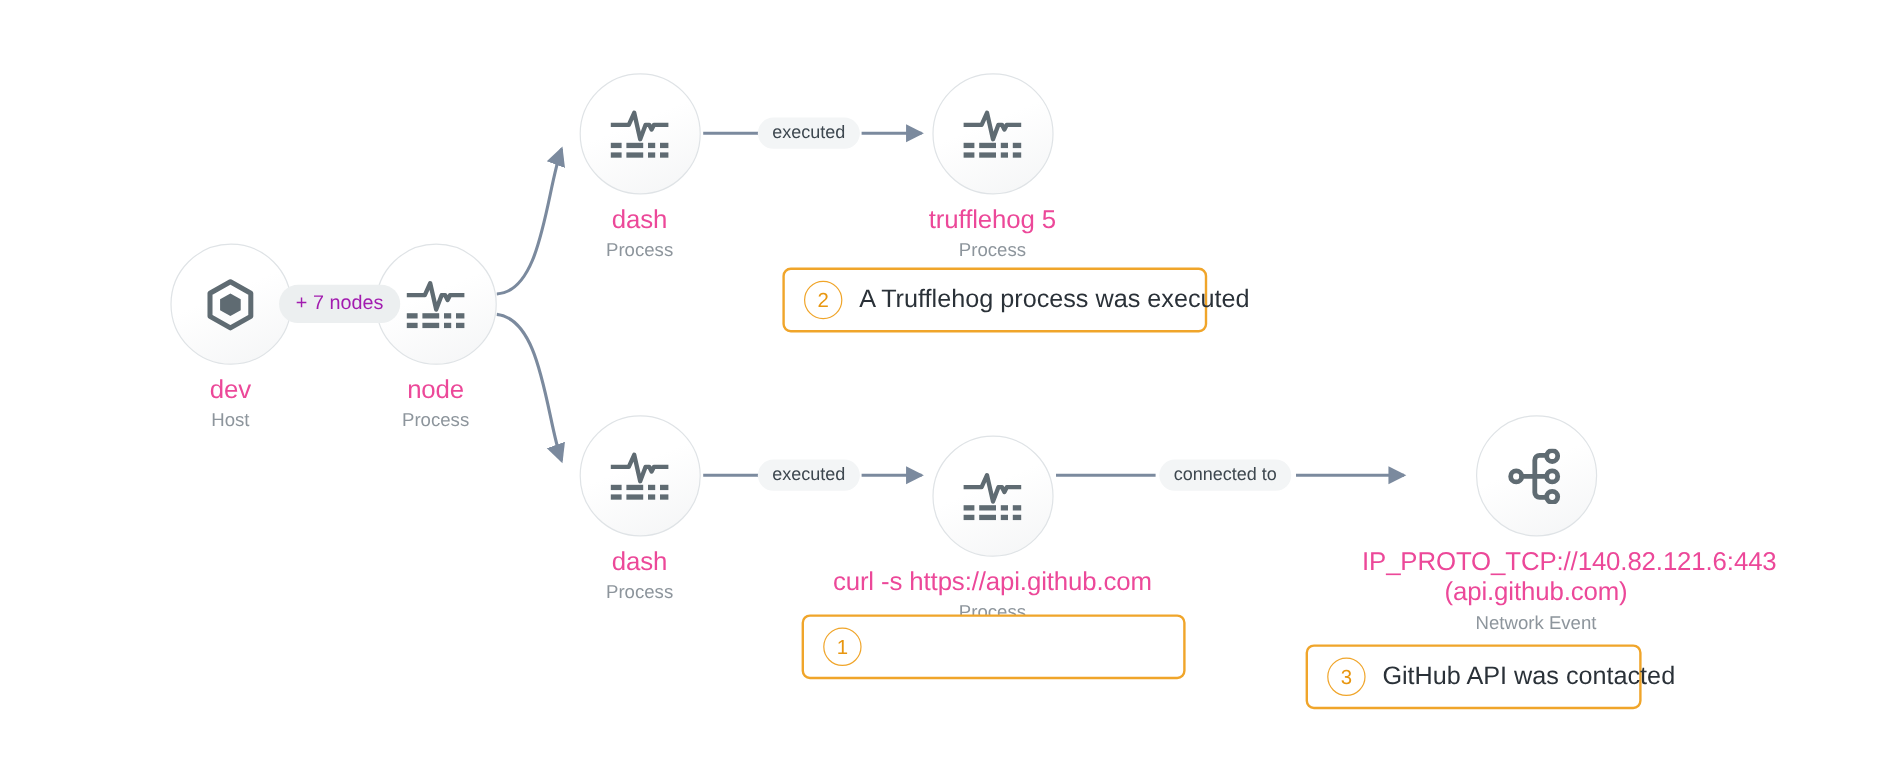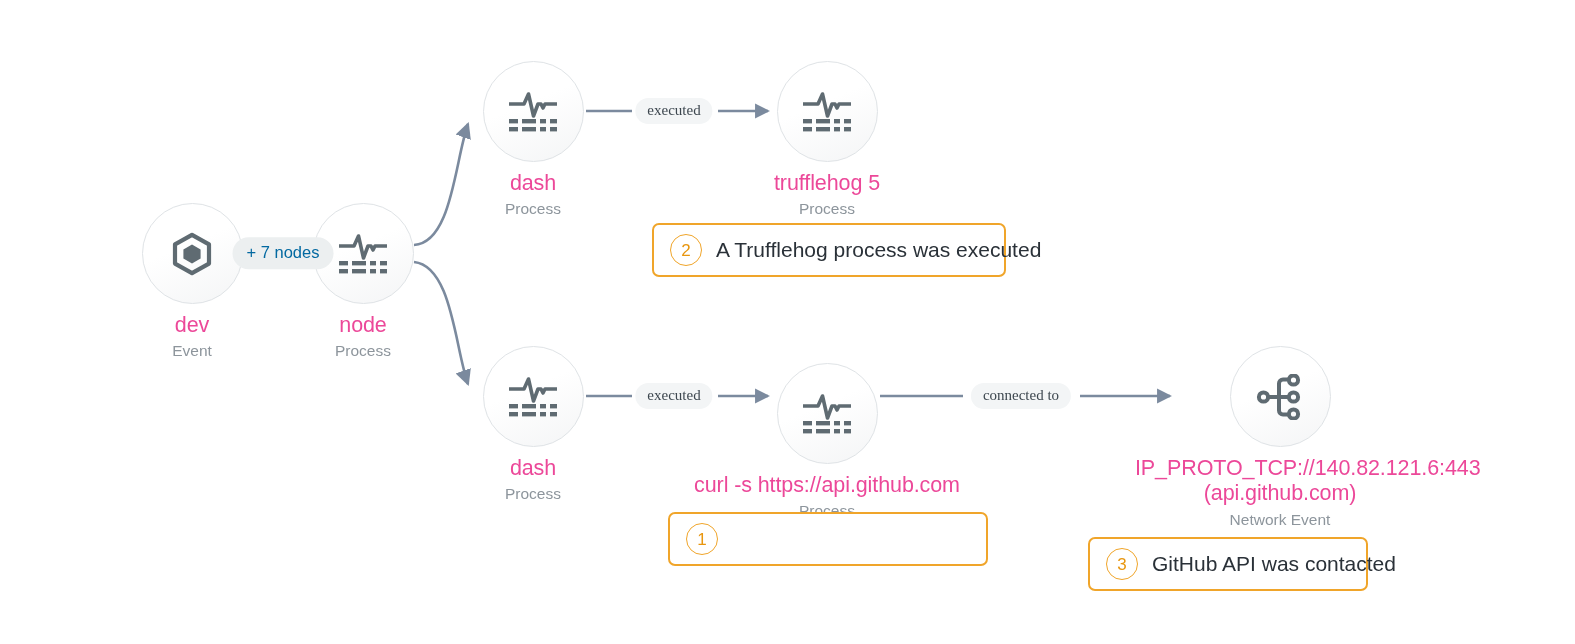--- a/index.html
+++ b/index.html
@@ -75,32 +75,31 @@
   .edge-label {
     position: absolute;
     transform: translate(-50%, -50%);
     background: #f3f5f6;
     border-radius: 13px;
     padding: 5px 12px 6px;
     font-size: 15px;
     color: #3d474f;
     white-space: nowrap;
     line-height: 1;
-    font-family: Liberation Serif, serif;
   }
 
   
   .count-pill {
     position: absolute;
     transform: translate(-50%, -50%);
     background: #eceff0;
     border-radius: 16px;
     padding: 7px 14px 8px;
     font-size: 16.5px;
-    color: #0369a1;
+    color: #a21caf;
     white-space: nowrap;
     line-height: 1;
     z-index: 5;
   }
 
   
   .callout {
     position: absolute;
     box-sizing: border-box;
     border: 2px solid #f0a52a;
@@ -161,21 +160,21 @@
   </svg>
 
   <div class="node" style="left:192px; top:203px;">
     <div class="node-circle">
       <svg class="node-icon" width="48" height="48" viewBox="0 0 48 48">
         <path d="M24 4.8 L41 14.4 L41 33.6 L24 43.2 L7 33.6 L7 14.4 Z" fill="none" stroke="#5f6b72" stroke-width="4.2" stroke-linejoin="round"></path>
         <path d="M24 14.6 L32.6 19.4 L32.6 28.6 L24 33.4 L15.4 28.6 L15.4 19.4 Z" fill="#5f6b72"></path>
       </svg>
     </div>
     <div class="node-label">dev</div>
-    <div class="node-type">Event</div>
+    <div class="node-type">Host</div>
   </div>
 
   <div class="node" style="left:363px; top:203px;">
     <div class="node-circle">
       <svg class="node-icon" width="52" height="44" viewBox="0 0 52 44">
         <path d="M2 14 H17 L21.5 4 L26.5 26 L31 14 H34 L36 18 L38 14 H50" fill="none" stroke="#5f6b72" stroke-width="3.6" stroke-linejoin="round" stroke-linecap="butt"></path>
         <g fill="#5f6b72">
           <rect x="2" y="29" width="9" height="4.4"></rect>
           <rect x="15" y="29" width="14" height="4.4"></rect>
           <rect x="33" y="29" width="6" height="4.4"></rect>

